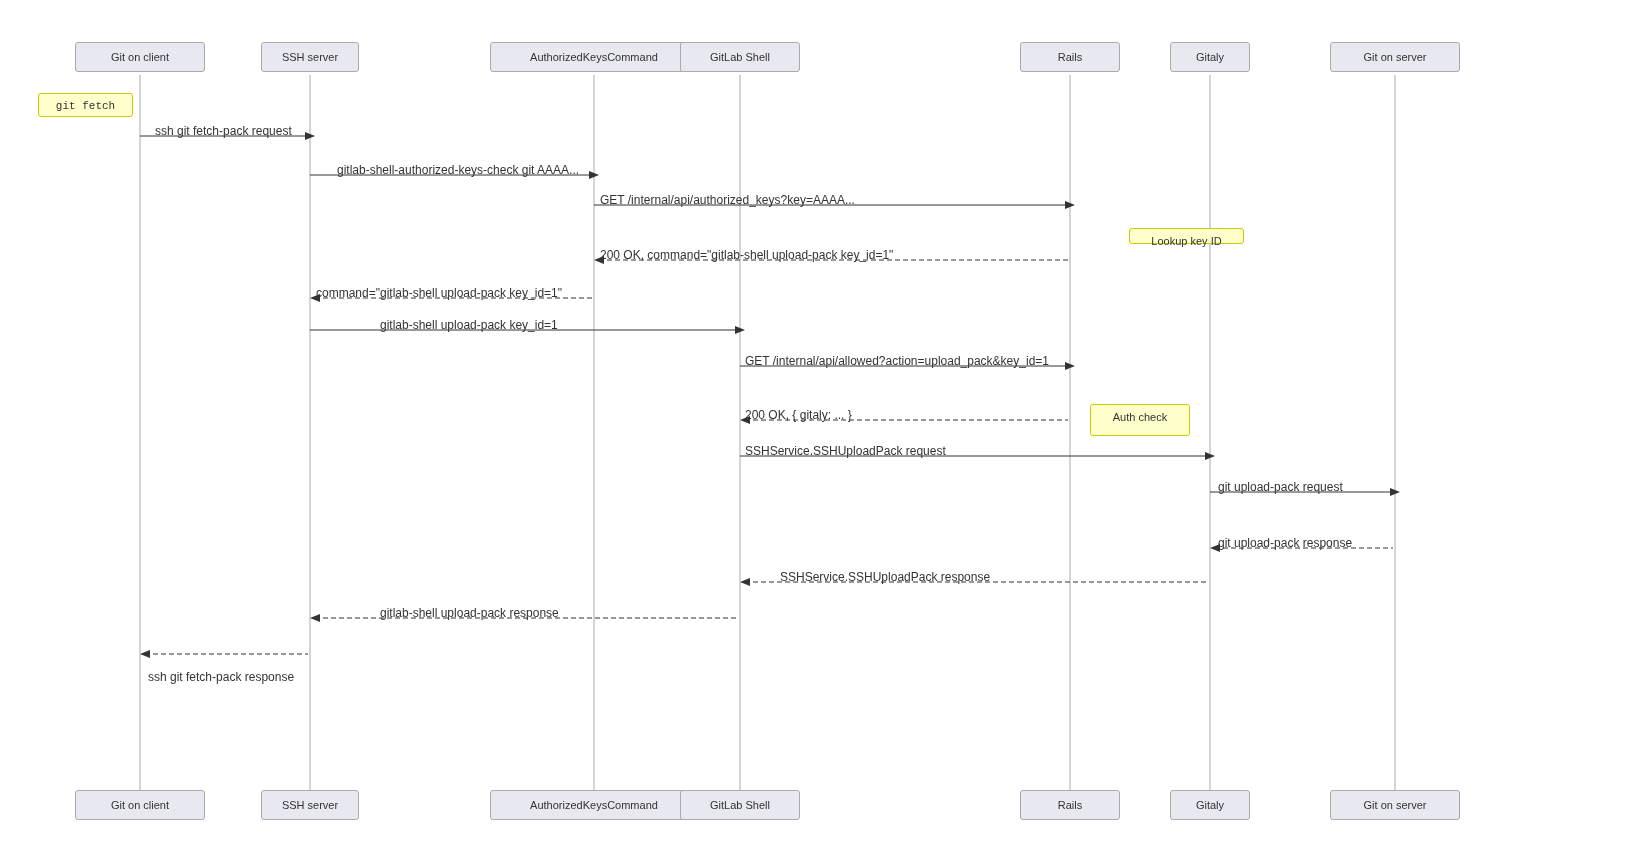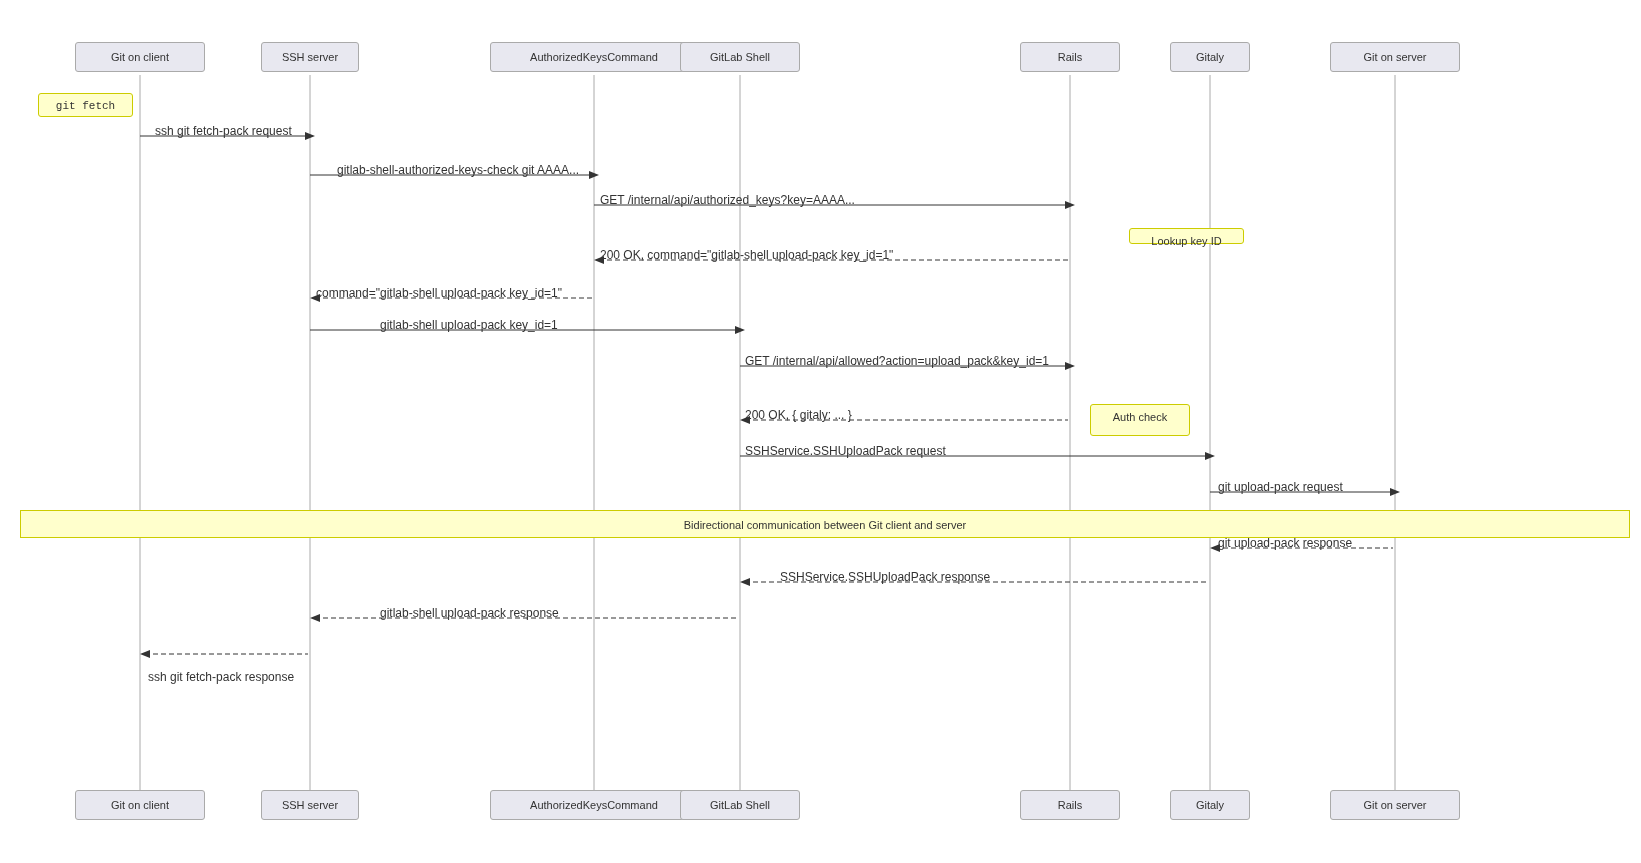--- a/index.html
+++ b/index.html
@@ -171,23 +171,20 @@
 
   <div class="note-box" style="left:38px; top:93px; width:95px; height:24px; line-height:14px;font-family:Liberation Mono, monospace;">
     <span>git fetch</span>
   </div>
   <div class="note-box" style="left:1090px; top:228px; width:115px; height:16px; line-height:14px;margin-left:39px;">
     <span>Lookup key ID</span>
   </div>
   <div class="note-box" style="left:1090px; top:404px; width:100px; height:32px; line-height:14px;">
     <span>Auth check</span>
   </div>
-  <div class="bidir-box" style="left:20px; top:510px; width:1610px; height:28px; line-height:16px;">
-    <span>Bidirectional communication between Git client and server</span>
-  </div>
 
   <div class="arrow-label" style="left:155px; top:124px;">
     <span>ssh git fetch-pack request</span>
   </div>
   <div class="arrow-label" style="left:316px; top:163px;margin-left:21px;">
     <span>gitlab-shell-authorized-keys-check git AAAA...</span>
   </div>
   <div class="arrow-label" style="left:600px; top:193px;">
     <span>GET /internal/api/authorized_keys?key=AAAA...</span>
   </div>

